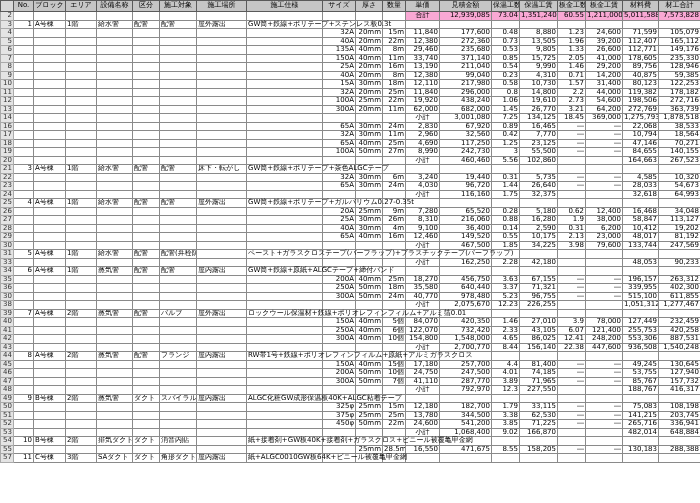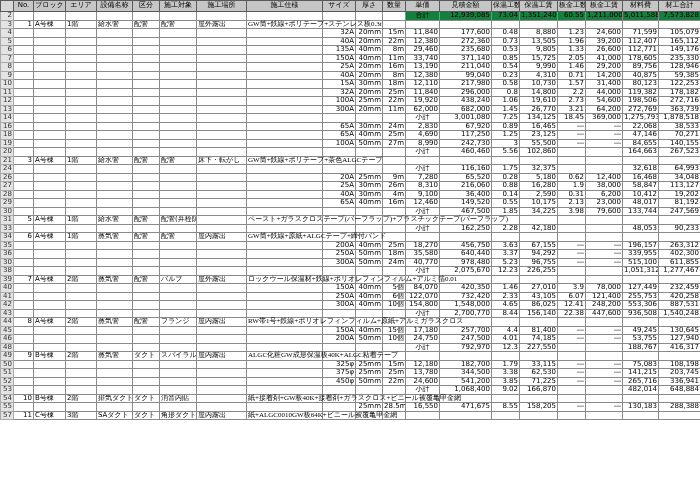--- a/index.html
+++ b/index.html
@@ -7,22 +7,22 @@
   table{border-collapse:collapse;table-layout:fixed;width:700px;}
   td,th{border:1px solid #8a8a8a;font-size:7px;line-height:7.5px;height:7.5px;
         padding:0 1px;overflow:hidden;white-space:nowrap;vertical-align:middle;
         font-weight:normal;color:#000;}
   thead th{background:#c6c6c6;text-align:center;border:1px solid #5a5a5a;
            height:10px;font-size:7px;}
   td.rowno{background:#e4e4e4;color:#333;text-align:right;border:1px solid #aaa;}
   th.corner{background:#d8d8d8;}
   td.num{text-align:right;}
   td.txt{text-align:left;}
-  td.spec{text-align:right;overflow:visible;position:relative;z-index:2;font-family:Liberation Serif, serif;}
-  td.green{background:#15803d;}
+  td.spec{text-align:right;overflow:visible;position:relative;z-index:2;}
+  td.green{background:#f9a8d4;}
   td.lbl{text-align:center;}
 </style>
 </head>
 <body>
 
 <table>
   <colgroup>
     <col style="width:13px">
       <col style="width:20px">
       <col style="width:32px">
@@ -371,20 +371,42 @@
         <td class="num">2,830</td>
         <td class="num">67,920</td>
         <td class="num">0.89</td>
         <td class="num">16,465</td>
         <td class="num">―</td>
         <td class="num">―</td>
         <td class="num">22,068</td>
         <td class="num">38,533</td>
       </tr>
       <tr>
+        <td class="rowno">17</td>
+        <td class=""></td>
+        <td class=""></td>
+        <td class=""></td>
+        <td class=""></td>
+        <td class=""></td>
+        <td class=""></td>
+        <td class=""></td>
+        <td class=""></td>
+        <td class="num">32A</td>
+        <td class="num">30mm</td>
+        <td class="num">11m</td>
+        <td class="num">2,960</td>
+        <td class="num">32,560</td>
+        <td class="num">0.42</td>
+        <td class="num">7,770</td>
+        <td class="num">―</td>
+        <td class="num">―</td>
+        <td class="num">10,794</td>
+        <td class="num">18,564</td>
+      </tr>
+      <tr>
         <td class="rowno">18</td>
         <td class=""></td>
         <td class=""></td>
         <td class=""></td>
         <td class=""></td>
         <td class=""></td>
         <td class=""></td>
         <td class=""></td>
         <td class=""></td>
         <td class="num">65A</td>
@@ -459,40 +481,106 @@
         <td class=""></td>
         <td class=""></td>
         <td class=""></td>
         <td class=""></td>
         <td class=""></td>
         <td class=""></td>
         <td class=""></td>
         <td class=""></td>
       </tr>
       <tr>
+        <td class="rowno">22</td>
+        <td class=""></td>
+        <td class=""></td>
+        <td class=""></td>
+        <td class=""></td>
+        <td class=""></td>
+        <td class=""></td>
+        <td class=""></td>
+        <td class=""></td>
+        <td class="num">32A</td>
+        <td class="num">30mm</td>
+        <td class="num">6m</td>
+        <td class="num">3,240</td>
+        <td class="num">19,440</td>
+        <td class="num">0.31</td>
+        <td class="num">5,735</td>
+        <td class="num">―</td>
+        <td class="num">―</td>
+        <td class="num">4,585</td>
+        <td class="num">10,320</td>
+      </tr>
+      <tr>
+        <td class="rowno">23</td>
+        <td class=""></td>
+        <td class=""></td>
+        <td class=""></td>
+        <td class=""></td>
+        <td class=""></td>
+        <td class=""></td>
+        <td class=""></td>
+        <td class=""></td>
+        <td class="num">65A</td>
+        <td class="num">30mm</td>
+        <td class="num">24m</td>
+        <td class="num">4,030</td>
+        <td class="num">96,720</td>
+        <td class="num">1.44</td>
+        <td class="num">26,640</td>
+        <td class="num">―</td>
+        <td class="num">―</td>
+        <td class="num">28,033</td>
+        <td class="num">54,673</td>
+      </tr>
+      <tr>
         <td class="rowno">24</td>
         <td class=""></td>
         <td class=""></td>
         <td class=""></td>
         <td class=""></td>
         <td class=""></td>
         <td class=""></td>
         <td class=""></td>
         <td class=""></td>
         <td class=""></td>
         <td class=""></td>
         <td class=""></td>
         <td class="lbl">小計</td>
         <td class="num">116,160</td>
         <td class="num">1.75</td>
         <td class="num">32,375</td>
         <td class="num"></td>
         <td class="num"></td>
         <td class="num">32,618</td>
         <td class="num">64,993</td>
+      </tr>
+      <tr>
+        <td class="rowno">25</td>
+        <td class="num">4</td>
+        <td class="txt">A号棟</td>
+        <td class="txt">1階</td>
+        <td class="txt">給水管</td>
+        <td class="txt">配管</td>
+        <td class="txt">配管</td>
+        <td class="txt">屋外露出</td>
+        <td class="spec">GW筒+鉄線+ポリテープ+ガルバリウム0.27-0.35t</td>
+        <td class=""></td>
+        <td class=""></td>
+        <td class=""></td>
+        <td class=""></td>
+        <td class=""></td>
+        <td class=""></td>
+        <td class=""></td>
+        <td class=""></td>
+        <td class=""></td>
+        <td class=""></td>
+        <td class=""></td>
       </tr>
       <tr>
         <td class="rowno">26</td>
         <td class=""></td>
         <td class=""></td>
         <td class=""></td>
         <td class=""></td>
         <td class=""></td>
         <td class=""></td>
         <td class=""></td>
@@ -694,21 +782,21 @@
         <td class=""></td>
         <td class=""></td>
         <td class=""></td>
         <td class=""></td>
         <td class="num">250A</td>
         <td class="num">50mm</td>
         <td class="num">18m</td>
         <td class="num">35,580</td>
         <td class="num">640,440</td>
         <td class="num">3.37</td>
-        <td class="num">94,292</td>
+        <td class="num">71,321</td>
         <td class="num">―</td>
         <td class="num">―</td>
         <td class="num">339,955</td>
         <td class="num">402,300</td>
       </tr>
       <tr>
         <td class="rowno">30</td>
         <td class=""></td>
         <td class=""></td>
         <td class=""></td>
@@ -921,20 +1009,42 @@
         <td class="num">24,750</td>
         <td class="num">247,500</td>
         <td class="num">4.01</td>
         <td class="num">74,185</td>
         <td class="num">―</td>
         <td class="num">―</td>
         <td class="num">53,755</td>
         <td class="num">127,940</td>
       </tr>
       <tr>
+        <td class="rowno">47</td>
+        <td class=""></td>
+        <td class=""></td>
+        <td class=""></td>
+        <td class=""></td>
+        <td class=""></td>
+        <td class=""></td>
+        <td class=""></td>
+        <td class=""></td>
+        <td class="num">300A</td>
+        <td class="num">50mm</td>
+        <td class="num">7個</td>
+        <td class="num">41,110</td>
+        <td class="num">287,770</td>
+        <td class="num">3.89</td>
+        <td class="num">71,965</td>
+        <td class="num">―</td>
+        <td class="num">―</td>
+        <td class="num">85,767</td>
+        <td class="num">157,732</td>
+      </tr>
+      <tr>
         <td class="rowno">48</td>
         <td class=""></td>
         <td class=""></td>
         <td class=""></td>
         <td class=""></td>
         <td class=""></td>
         <td class=""></td>
         <td class=""></td>
         <td class=""></td>
         <td class=""></td>

